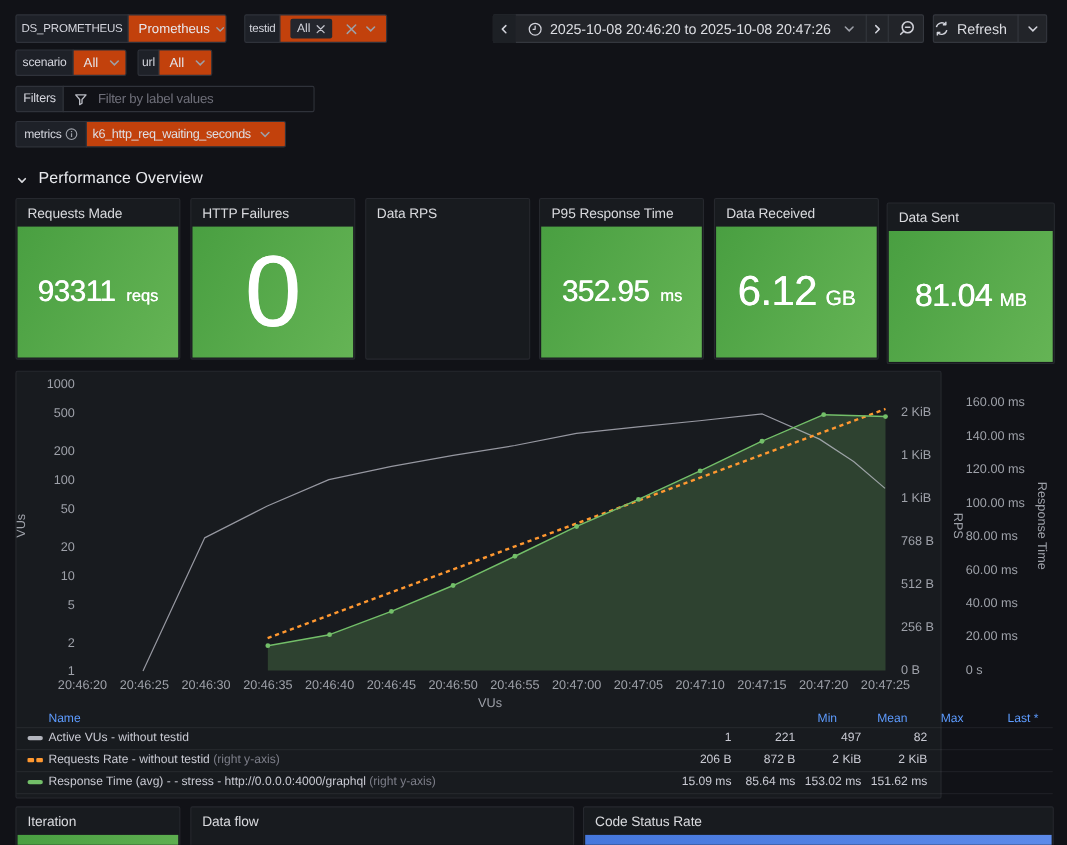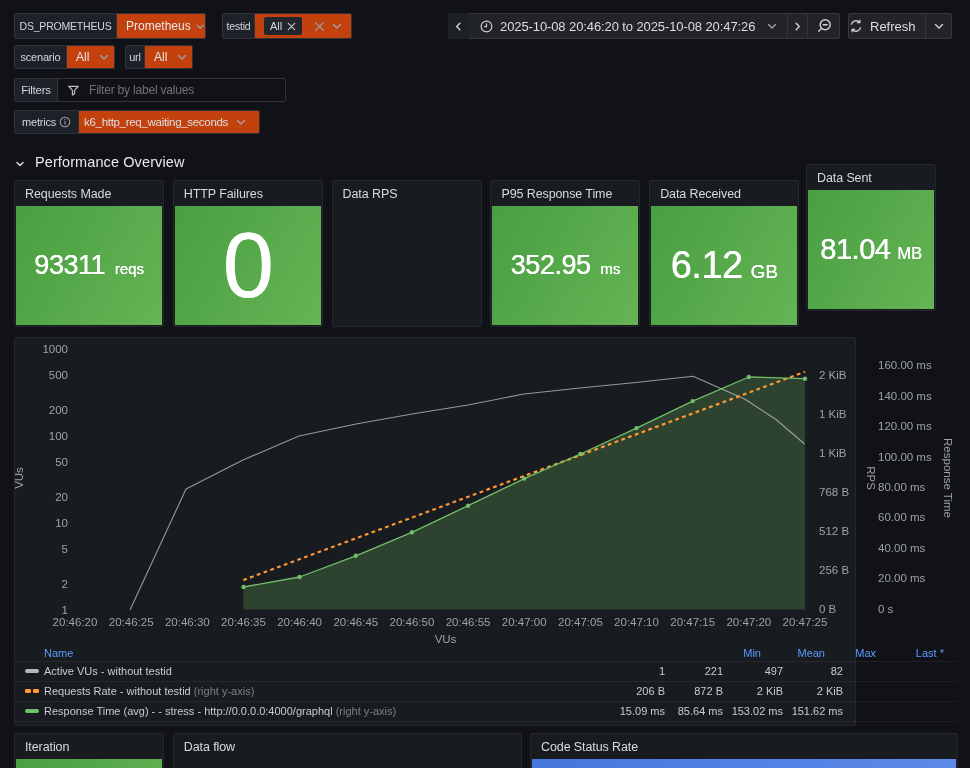--- a/index.html
+++ b/index.html
@@ -163,21 +163,21 @@
 </div>
 <div class="panel" style="left:649.2px;top:180px;width:150px;height:147px;">
   <div class="ptitle">Data Received</div>
   <div class="green">
       <span style="display:flex;align-items:baseline;">
         <span class="vbig" style="font-size:38px;">6.12</span>
         <span class="vunit" style="font-size:19px;margin-left:8px;">GB</span>
       </span>
     </div>
 </div>
-<div class="panel" style="left:806px;top:164px;width:130px;height:147px;">
+<div class="panel" style="left:806px;top:184px;width:153px;height:147px;">
   <div class="ptitle">Data Sent</div>
   <div class="green">
       <span style="display:flex;align-items:baseline;">
         <span class="vbig" style="font-size:29px;">81.04</span>
         <span class="vunit" style="font-size:16.5px;margin-left:7px;">MB</span>
       </span>
     </div>
 </div>
 
 <div class="panel" style="left:14px;top:337px;width:842px;height:389px;">

